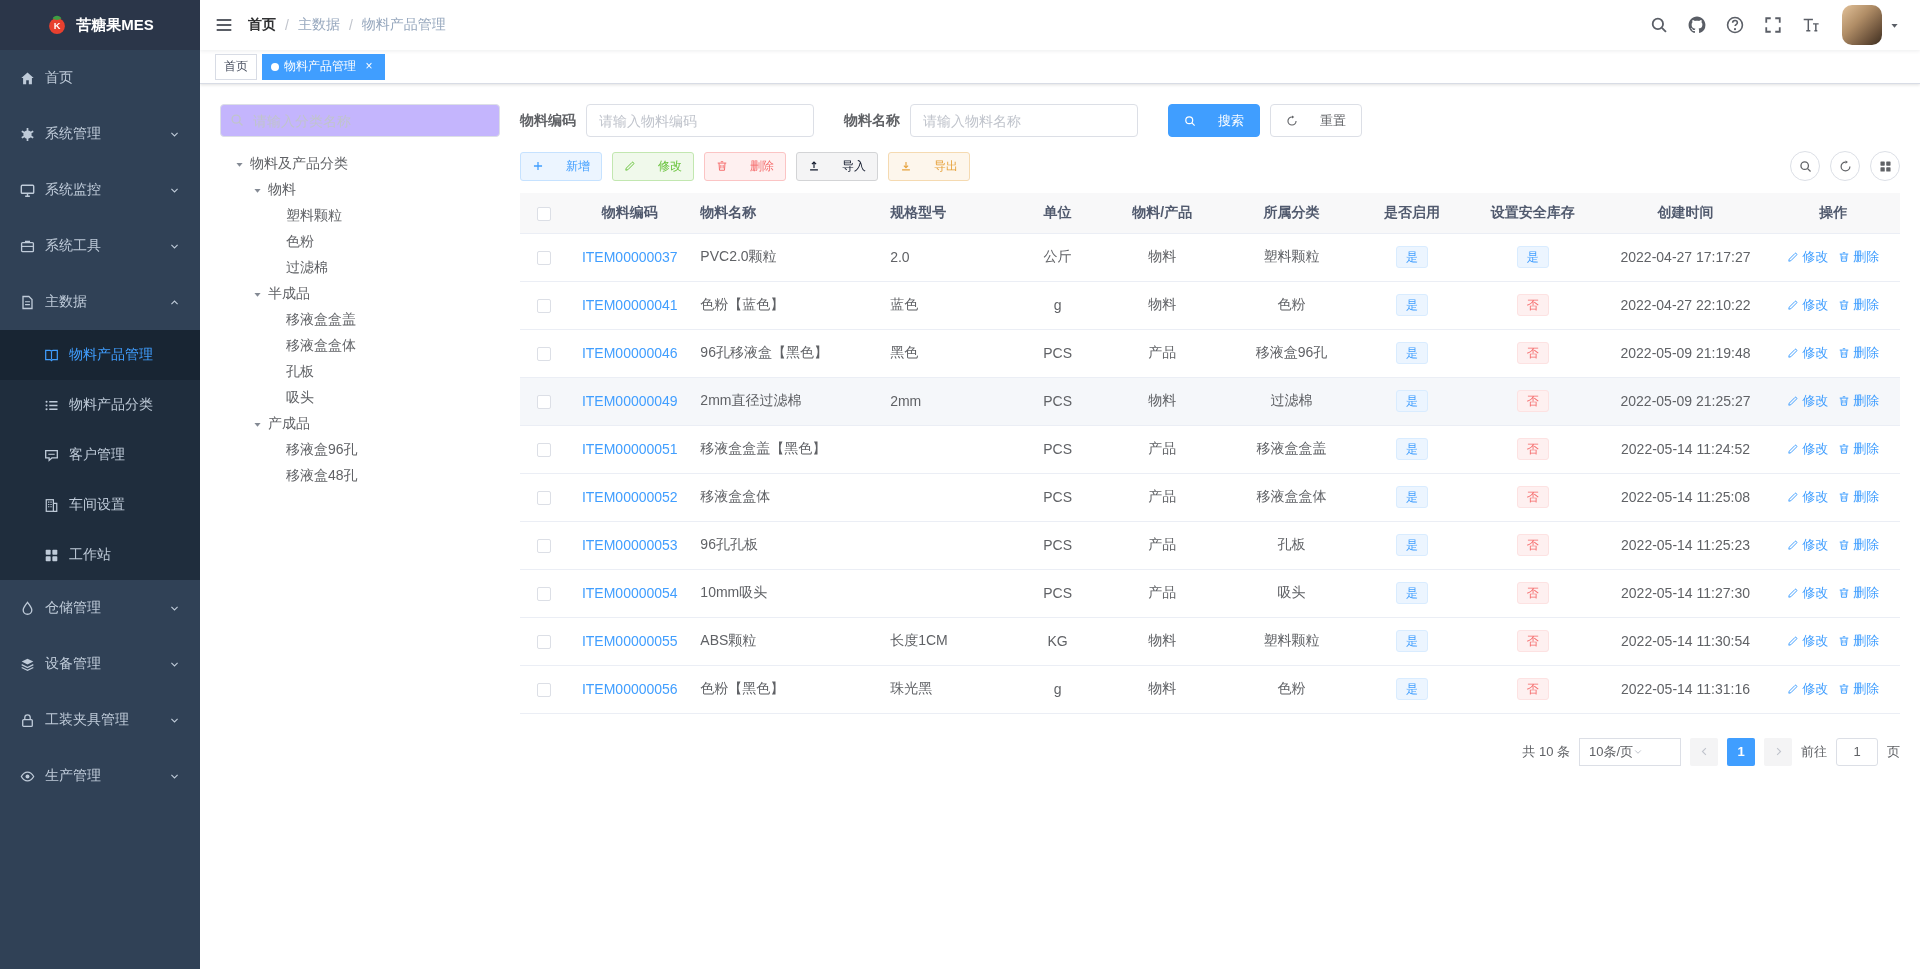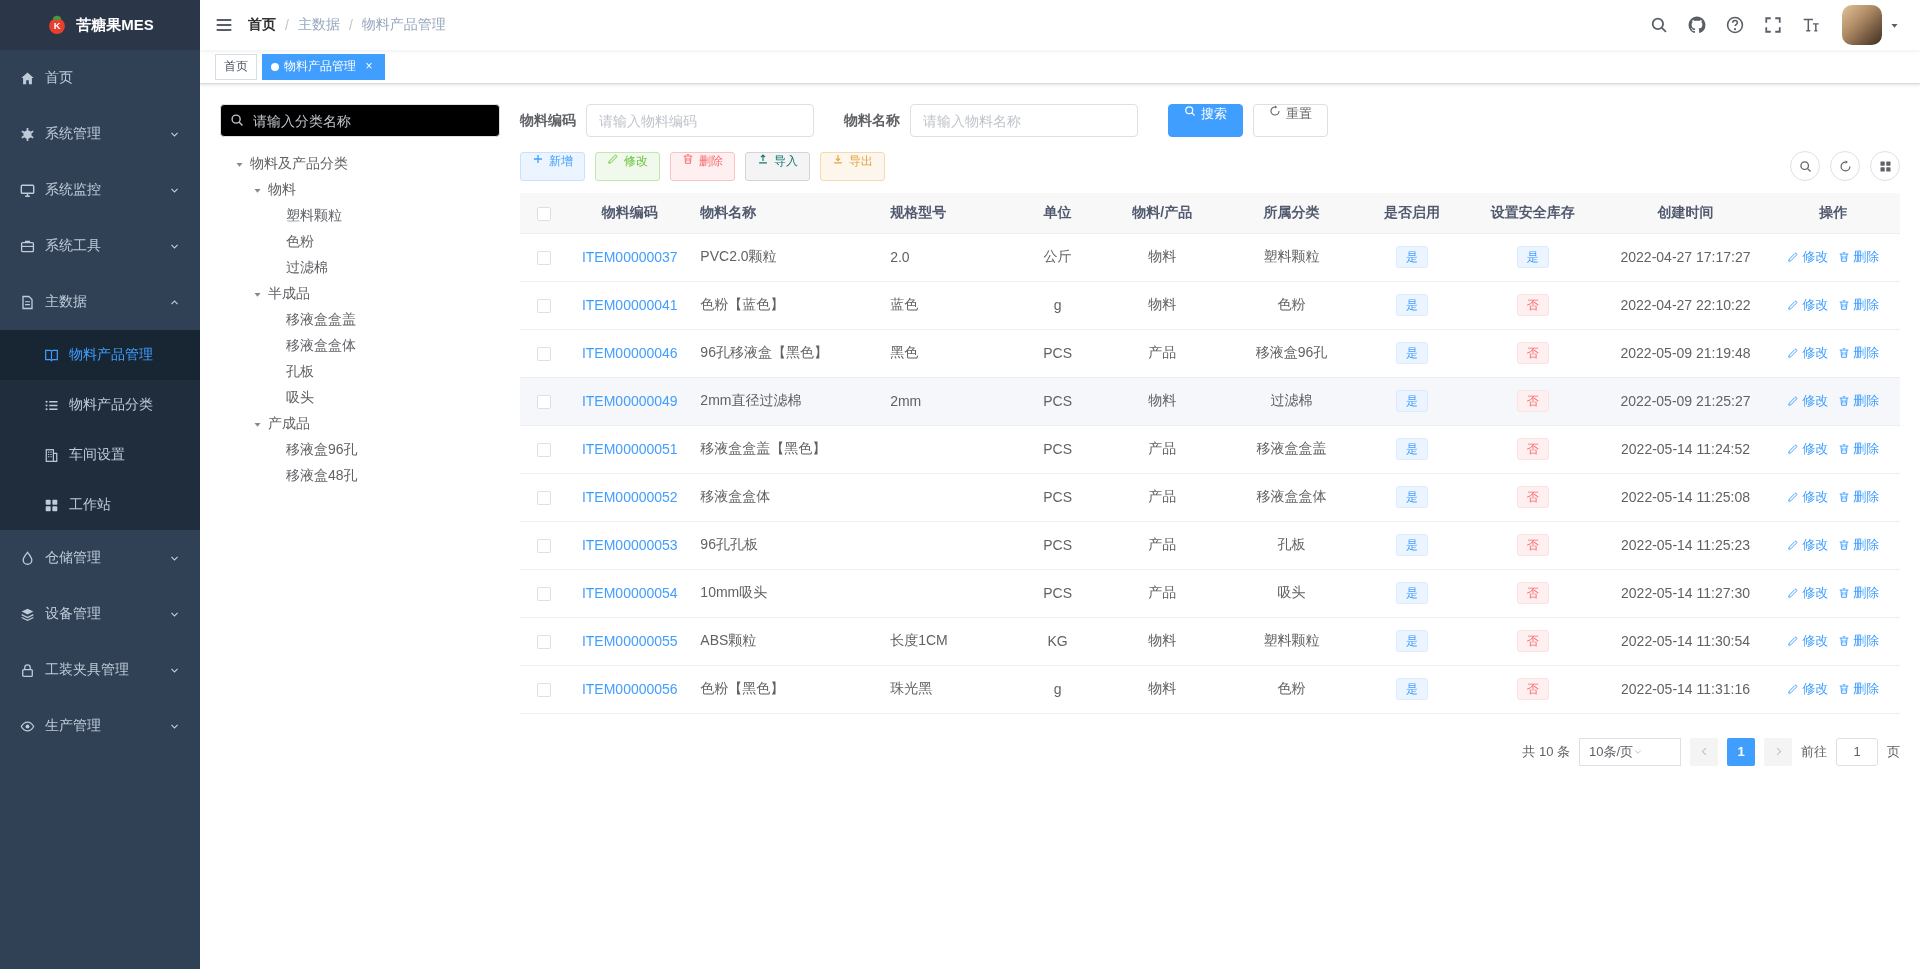--- a/index.html
+++ b/index.html
@@ -40,47 +40,47 @@
   
   .tags-view{height:34px;background:#fff;border-bottom:1px solid #d8dce5;box-shadow:0 1px 3px 0 rgba(0,0,0,.12);display:flex;align-items:center;padding-left:10px;position:relative;z-index:9}
   .tag{display:inline-flex;align-items:center;height:26px;padding:0 8px;border:1px solid #d8dce5;background:#fff;color:#495060;font-size:12px;margin-left:5px;cursor:pointer}
   .tag.active{background:#409eff;border-color:#409eff;color:#fff}
   .tag-dot{width:8px;height:8px;border-radius:50%;background:#fff;margin-right:5px;display:inline-block}
   .tag-close{margin-left:6px;width:14px;height:14px;line-height:12px;text-align:center;border-radius:50%;font-size:12px}
   
   .app-main{flex:1;padding:20px;display:flex;gap:20px;background:#fff;overflow:hidden}
   .tree-panel{width:280px;flex-shrink:0}
   .tree-search{position:relative}
-  .tree-search input{width:100%;height:33px;border:1px solid #dcdfe6;border-radius:4px;padding:0 12px 0 32px;font-size:14px;color:#606266;outline:none;background:#000000}
+  .tree-search input{width:100%;height:33px;border:1px solid #dcdfe6;border-radius:4px;padding:0 12px 0 32px;font-size:14px;color:#606266;outline:none;background:#c4b5fd}
   .tree-search input::placeholder{color:#c0c4cc}
   .tree-search .sicon{position:absolute;left:10px;top:9px;color:#c0c4cc}
   .tree-search .sicon .ic{width:14px;height:14px}
   .tree{margin-top:14px}
   .tree-node{display:flex;align-items:center;height:26px;color:#606266;font-size:14px;cursor:pointer;white-space:nowrap}
   .tree-caret{width:22px;display:inline-flex;justify-content:center;color:#848a94;flex-shrink:0}
   .tree-caret .ic{width:11px;height:11px}
   .content-panel{flex:1;min-width:0}
   
   .filter-row{display:flex;align-items:center;margin-bottom:14px}
   .filter-item{display:flex;align-items:center;margin-right:30px}
   .filter-item label{font-weight:700;color:#606266;margin-right:10px;font-size:14px;white-space:nowrap}
   .filter-item input{width:228px;height:33px;border:1px solid #dcdfe6;border-radius:4px;padding:0 12px;font-size:14px;color:#606266;outline:none}
   .filter-item input::placeholder{color:#c0c4cc}
-  .btn{display:inline-flex;align-items:flex-start;gap:5px;border-radius:4px;cursor:pointer;font-size:13px;border:1px solid transparent;background:#fff;white-space:nowrap}
+  .btn{display:inline-flex;align-items:center;gap:22px;border-radius:4px;cursor:pointer;font-size:13px;border:1px solid transparent;background:#fff;white-space:nowrap}
   .bicon{display:inline-flex}
   .bicon .ic{width:12px;height:12px}
   .btn-primary{background:#409eff;border-color:#409eff;color:#fff;height:33px;padding:0 15px}
   .btn-default{border-color:#dcdfe6;color:#606266;height:33px;padding:0 15px;margin-left:10px}
   
   .toolbar-row{display:flex;align-items:center;margin-bottom:12px}
   .btn-mini{height:29px;padding:0 11px;font-size:12px;border-radius:3px;margin-right:10px}
   .plain-primary{background:#ecf5ff;border-color:#c6e2ff;color:#409eff}
   .plain-success{background:#f0f9eb;border-color:#c2e7b0;color:#67c23a}
   .plain-danger{background:#fef0f0;border-color:#fbc4c4;color:#f56c6c}
-  .plain-info{background:#f4f4f5;border-color:#d3d4d6;color:#0f766e}
+  .plain-info{background:#f4f4f5;border-color:#d3d4d6;color:#0f172a}
   .plain-warning{background:#fdf6ec;border-color:#f5dab1;color:#e6a23c}
   .toolbar-right{margin-left:auto;display:flex;gap:10px}
   .circle-btn{width:30px;height:30px;border-radius:50%;border:1px solid #dcdfe6;background:#fff;display:flex;align-items:center;justify-content:center;color:#606266;cursor:pointer}
   .circle-btn .ic{width:13px;height:13px}
   
   .data-table{width:100%;border-collapse:collapse;table-layout:fixed;font-size:14px;color:#606266}
   .data-table th{background:#f8f8f9;color:#515a6e;font-weight:700;height:40px;padding:0 8px;border-bottom:1px solid #ebeef5;white-space:nowrap;overflow:hidden}
   .data-table td{height:48px;padding:0 8px;border-bottom:1px solid #ebeef5;white-space:nowrap;overflow:hidden;text-overflow:ellipsis}
   .data-row.hl td{background:#f5f7fa}
   .ta-c{text-align:center}.ta-l{text-align:left}
@@ -198,20 +198,29 @@
                 <circle cx="2.7" cy="8" r="1.1"></circle>
                 <circle cx="2.7" cy="12" r="1.1"></circle>
                 <path d="M5.6 4h8.8M5.6 8h8.8M5.6 12h8.8" stroke="currentColor" stroke-width="1.4"></path>
               </svg>
             </span>
             <span class="mi-label">物料产品分类</span>
           </div>
           <div class="submenu-item">
             <span class="mi-icon">
               <svg class="ic" viewBox="0 0 16 16" fill="currentColor">
+                <path d="M1.8 2.8h12.4v7.8H8.4l-2.9 2.6v-2.6H1.8z" fill="none" stroke="currentColor" stroke-width="1.4"></path>
+                <path d="M4.6 6.7h6.8" stroke="currentColor" stroke-width="1.1"></path>
+              </svg>
+            </span>
+            <span class="mi-label">客户管理</span>
+          </div>
+          <div class="submenu-item">
+            <span class="mi-icon">
+              <svg class="ic" viewBox="0 0 16 16" fill="currentColor">
                 <rect x="2.4" y="1.8" width="7.6" height="12.4" fill="none" stroke="currentColor" stroke-width="1.3"></rect>
                 <path d="M10 5.8h3.6v8.4H10" fill="none" stroke="currentColor" stroke-width="1.3"></path>
                 <path d="M4.3 4.4h1.4M6.8 4.4h1.4M4.3 6.9h1.4M6.8 6.9h1.4M4.3 9.4h1.4M6.8 9.4h1.4" stroke="currentColor" stroke-width="1.1"></path>
               </svg>
             </span>
             <span class="mi-label">车间设置</span>
           </div>
           <div class="submenu-item">
             <span class="mi-icon">
               <svg class="ic" viewBox="0 0 16 16" fill="currentColor">

